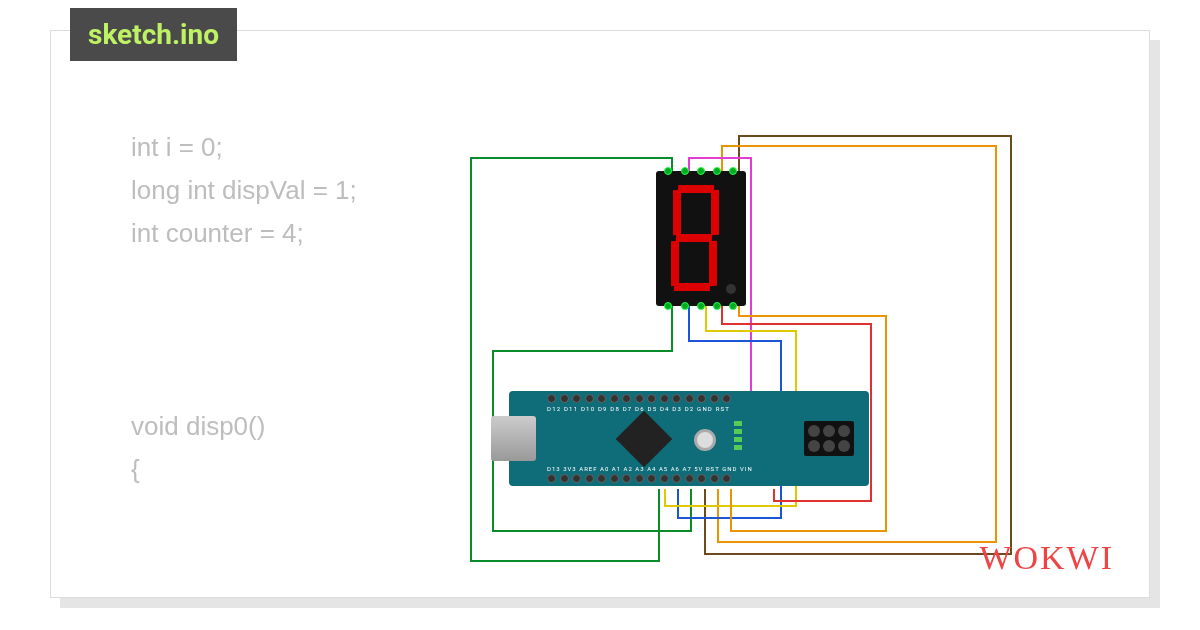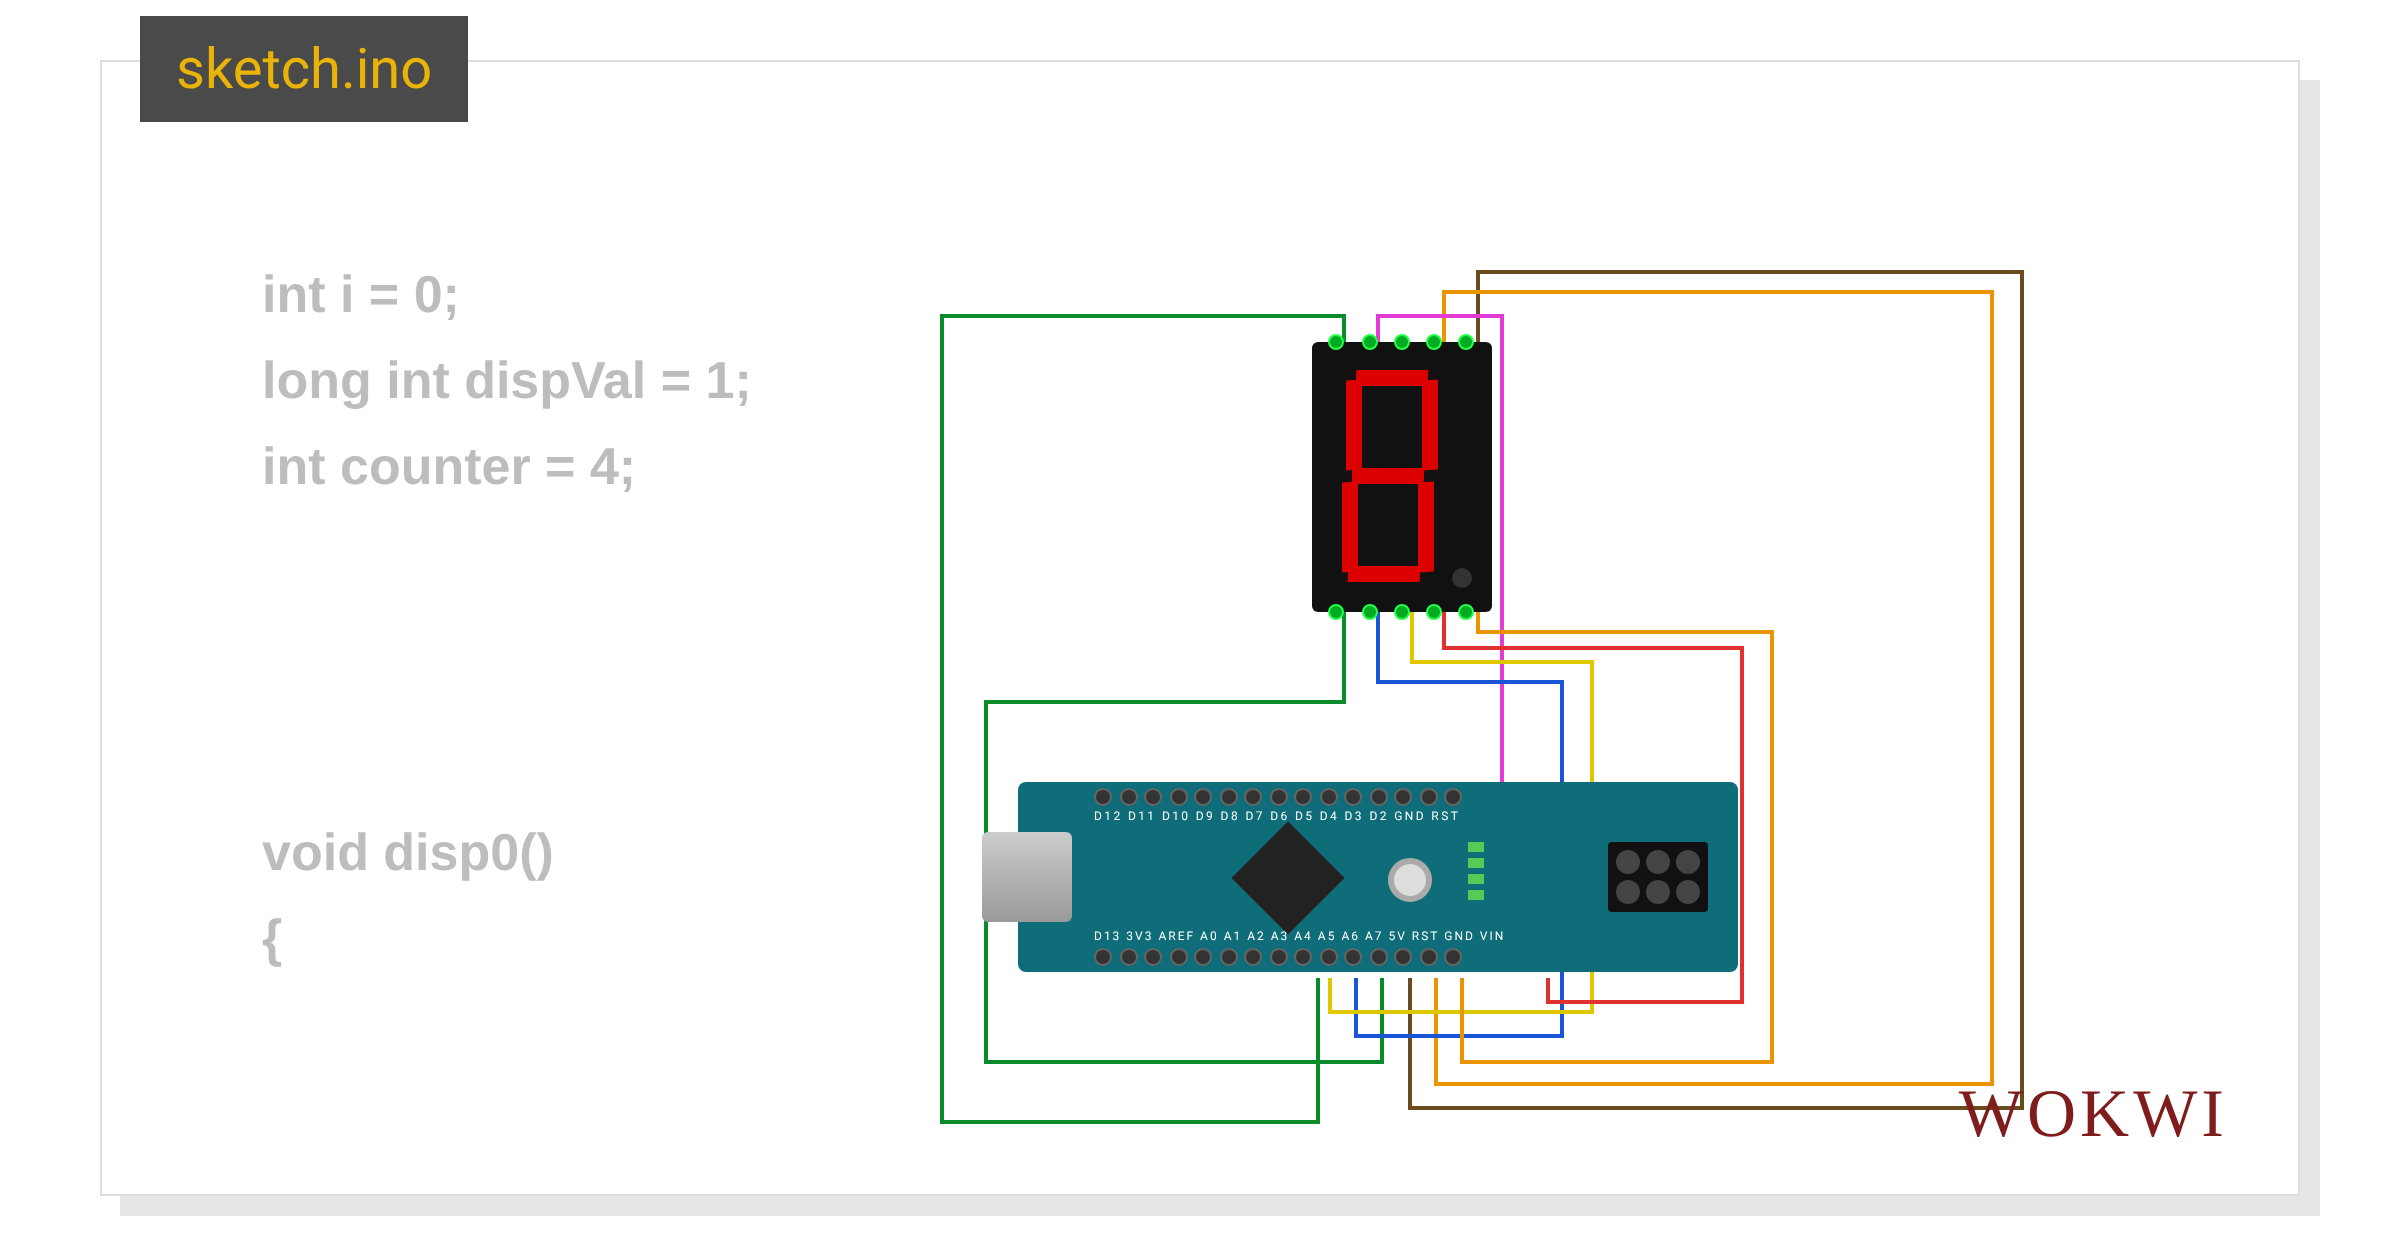--- a/index.html
+++ b/index.html
@@ -19,45 +19,45 @@
       height: 568px;
       background: #fff;
       border: 1px solid #ddd;
       box-shadow: 10px 10px 0 rgba(0,0,0,0.1);
     }
     .tab {
       position: absolute;
       top: 8px;
       left: 70px;
       background: #4a4a4a;
-      color: #eab308;
+      color: #bef264;
       padding: 10px 18px;
       font-size: 28px;
-      font-weight: 400;
+      font-weight: 700;
       z-index: 10;
     }
     .code {
       position: absolute;
       top: 95px;
       left: 80px;
       font-size: 26px;
       line-height: 1.65;
       color: #bdbdbd;
       font-family: -apple-system, sans-serif;
-      font-weight: 700;
+      font-weight: 400;
     }
     .code .gap { height: 150px; }
     .logo {
       position: absolute;
       bottom: 20px;
       right: 35px;
       font-family: Georgia, serif;
       font-size: 34px;
       letter-spacing: 2px;
-      color: #7f1d1d;
+      color: #ef4444;
       font-weight: 500;
     }
     .circuit {
       position: absolute;
       top: 75px;
       left: 380px;
       width: 620px;
       height: 470px;
     }
     

